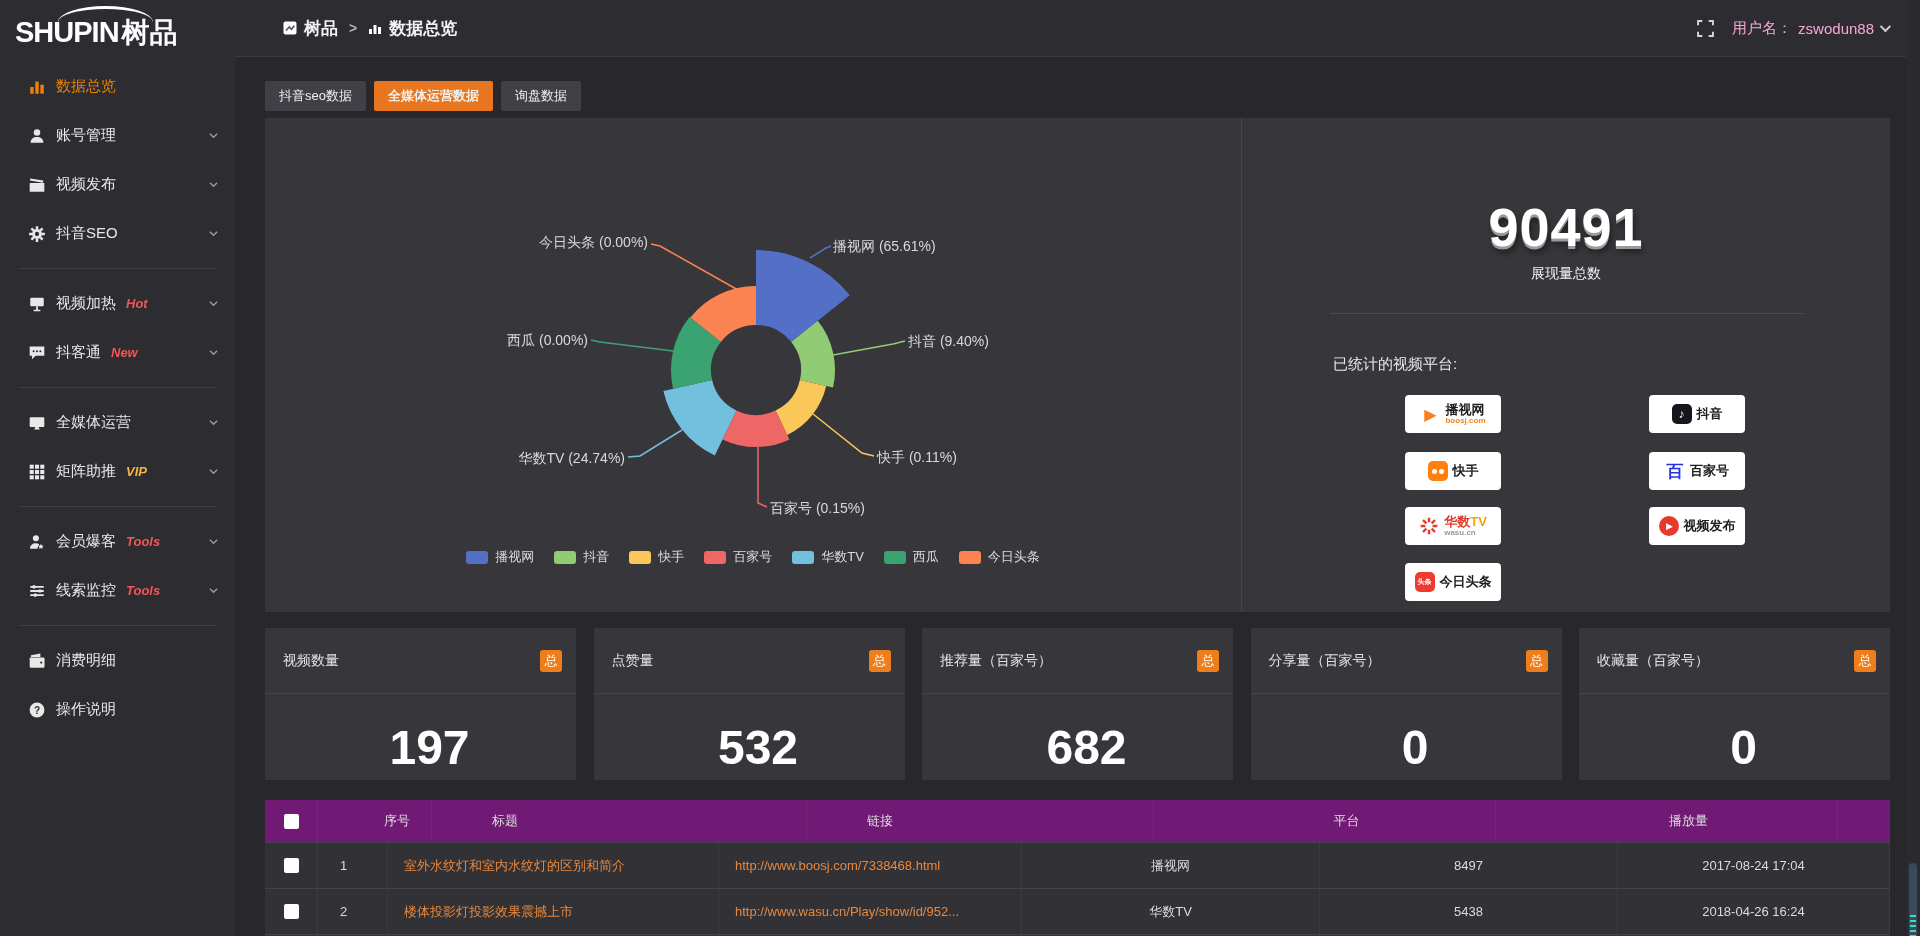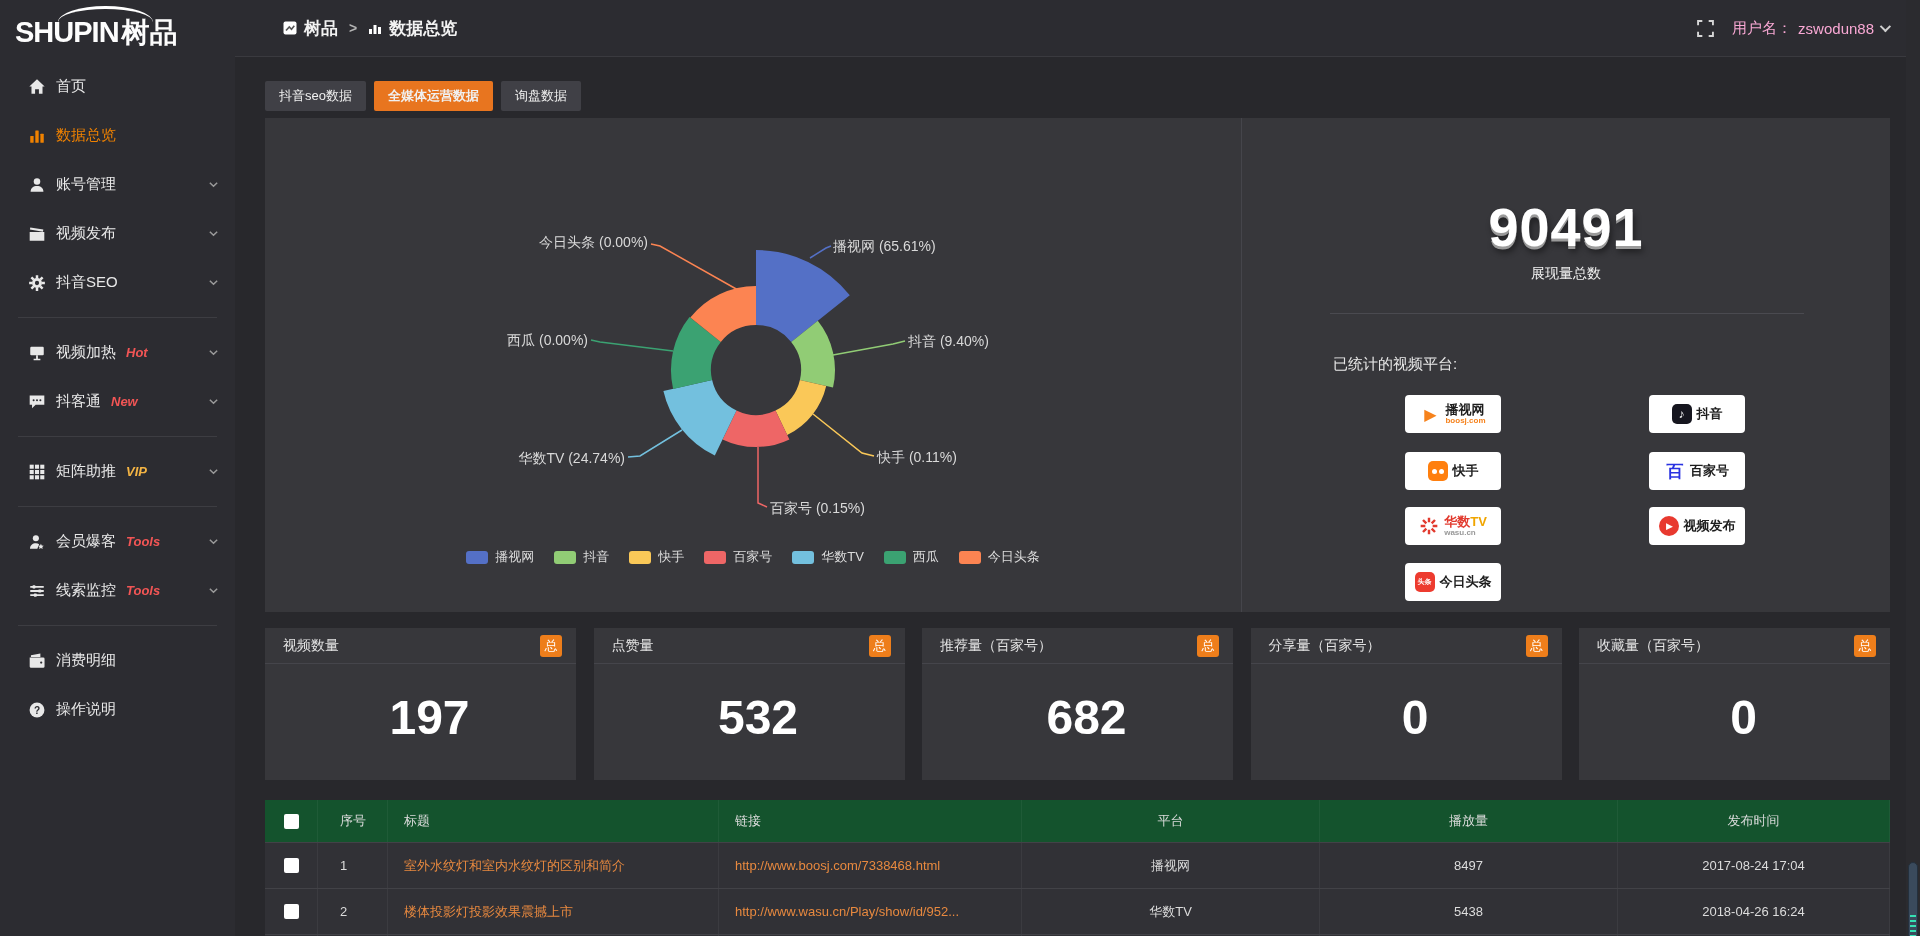--- a/index.html
+++ b/index.html
@@ -62,31 +62,31 @@
   .pic.sq { border-radius:5px; }
   .pic.rd { border-radius:50%; }
   .ptext { display:flex; flex-direction:column; line-height:1.05; }
   .pmain { font-size:13px; font-weight:800; color:#1d1d1d; white-space:nowrap; }
   .psub { font-size:8px; font-weight:700; }
   .ks-dots { width:5px; height:5px; border-radius:50%; background:#fff; box-shadow:7px 0 0 #fff; margin-left:-7px; }
 
   
   .cards { position:absolute; left:265px; top:628px; width:1625px; display:flex; justify-content:space-between; }
   .card { width:311px; height:152px; background:#37373b; }
-  .card-head { height:36px; display:flex; align-items:center; justify-content:space-between;
+  .card-head { height:66px; display:flex; align-items:center; justify-content:space-between;
     padding:0 14px 0 18px; border-bottom:1px solid #45454b; }
   .card-title { font-size:14px; color:#e3e3e3; }
   .card-badge { width:22px; height:22px; background:#ee7e1b; color:#fff; font-size:13px; border-radius:3px;
     display:flex; align-items:center; justify-content:center; }
   .card-value { padding:26px 0 0 18px; font-size:48px; font-weight:600; color:#fff;text-align:center; }
 
   
   .table { position:absolute; left:265px; top:800px; width:1625px; background:#313136; }
   .trow { display:grid; grid-template-columns:53px 70px 331px 303px 298px 298px 272px; align-items:center; }
-  .trow.head { height:42px; background:#14532d; }
+  .trow.head { height:42px; background:#701a75;gap:44px; }
   .trow.body { height:46px; background:#313136; border-top:1px solid #424247; }
   .tcell { font-size:13px; color:#dcdcdc; padding:0 16px; overflow:hidden; white-space:nowrap; height:100%;
     display:flex; align-items:center; border-right:1px solid rgba(255,255,255,.05); }
   .tcell.center { justify-content:center; }
   .tcell.num { padding-left:22px; }
   .tcell.orange { color:#e8893f; cursor:pointer; }
   .checkbox { width:15px; height:15px; background:#fff; border-radius:2px; cursor:pointer; margin:0 auto; }
 
   
   .scrollbar { position:absolute; right:0; top:0; width:14px; height:936px; background:#2b2b2f; z-index:5; }
@@ -101,26 +101,20 @@
 <body>
 
 <div class="app">
 
   <aside class="sidebar">
     <div class="logo">
       <div class="logo-arc"></div>
       <span class="logo-en">SHUPIN</span><span class="logo-cn">树品</span>
     </div>
     <nav id="side-nav">
-        <div class="nav-item">
-          <svg class="nicon" viewBox="0 0 16 16" fill="currentColor">
-            <path d="M8 1.2 14.8 7.6h-1.9V14H9.7v-4H6.3v4H3.1V7.6H1.2Z"></path>
-          </svg>
-          <span class="nlabel">首页</span>
-        </div>
         <div class="nav-item active">
           <svg class="nicon" viewBox="0 0 16 16" fill="currentColor">
             <rect x="2" y="8" width="3" height="6" rx=".5"></rect>
             <rect x="6.5" y="3" width="3" height="11" rx=".5"></rect>
             <rect x="11" y="6" width="3" height="8" rx=".5"></rect>
           </svg>
           <span class="nlabel">数据总览</span>
         </div>
         <div class="nav-item">
           <svg class="nicon" viewBox="0 0 16 16" fill="currentColor">
@@ -176,20 +170,30 @@
               <circle cx="11" cy="6.4" r=".9"></circle>
             </g>
           </svg>
           <span class="nlabel">抖客通</span>
           <span class="nav-badge" style="color:#f25555">New</span>
           <svg class="nav-chevron" width="11" height="11" viewBox="0 0 12 12" fill="none" stroke="currentColor" stroke-width="1.6">
             <path d="M2 4l4 4 4-4"></path>
           </svg>
         </div>
         <div class="nav-divider"></div>
+        <div class="nav-item">
+          <svg class="nicon" viewBox="0 0 16 16" fill="currentColor">
+            <rect x="1.5" y="2.8" width="13" height="8.8" rx="1"></rect>
+            <path d="M5.5 13.8 6.6 11.6h2.8l1.1 2.2Z"></path>
+          </svg>
+          <span class="nlabel">全媒体运营</span>
+          <svg class="nav-chevron" width="11" height="11" viewBox="0 0 12 12" fill="none" stroke="currentColor" stroke-width="1.6">
+            <path d="M2 4l4 4 4-4"></path>
+          </svg>
+        </div>
         <div class="nav-item">
           <svg class="nicon" viewBox="0 0 16 16" fill="currentColor">
             <g>
               <rect x="1.5" y="1.5" width="3.6" height="3.6"></rect>
               <rect x="6.2" y="1.5" width="3.6" height="3.6"></rect>
               <rect x="10.9" y="1.5" width="3.6" height="3.6"></rect>
               <rect x="1.5" y="6.2" width="3.6" height="3.6"></rect>
               <rect x="6.2" y="6.2" width="3.6" height="3.6"></rect>
               <rect x="10.9" y="6.2" width="3.6" height="3.6"></rect>
               <rect x="1.5" y="10.9" width="3.6" height="3.6"></rect>

